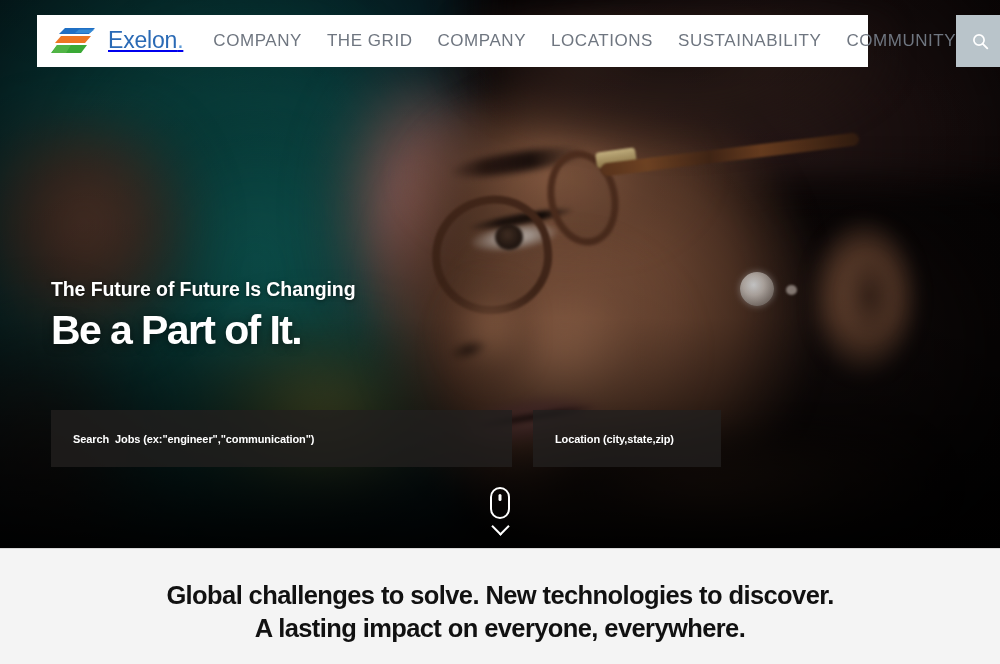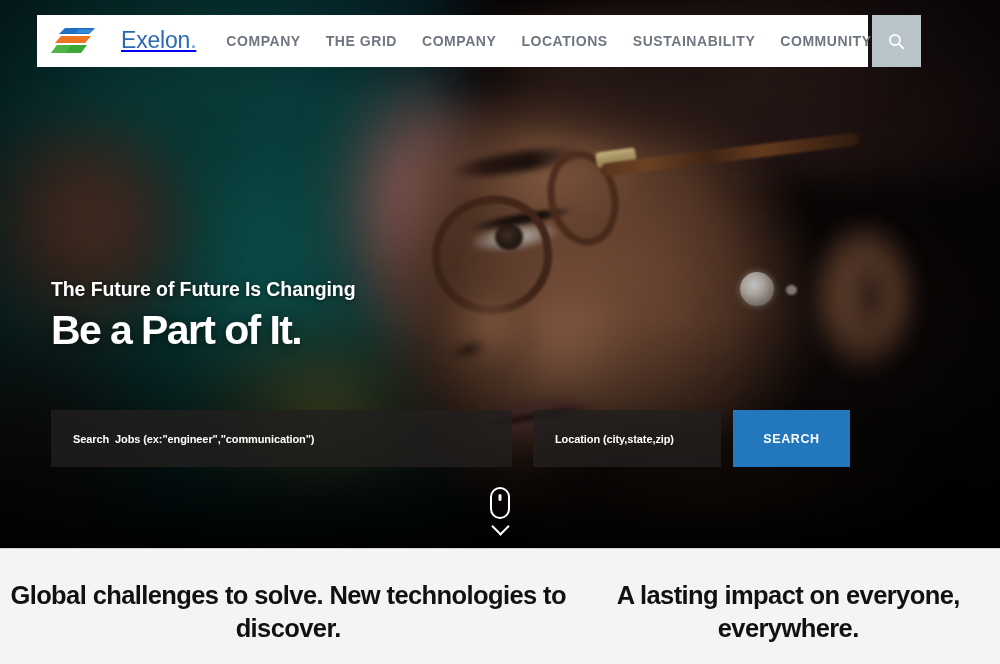--- a/index.html
+++ b/index.html
@@ -223,21 +223,21 @@
     left:37px; top:15px;
     width:831px; height:52px;
     background:#ffffff;
     display:flex;
     align-items:stretch;
     z-index:30;
   }
   .brand {
     display:flex; align-items:center;
     padding-left:14px;
-    gap:24px;
+    gap:11px;
     flex:0 0 auto;
   }
   .logo-mark { width:46px; height:30px; display:block; }
   .brand-name {
     font-size:23px;
     color:#2a6ab5;
     letter-spacing:-.2px;
     font-weight:400;
     line-height:1;
     padding-bottom:2px;
@@ -245,22 +245,22 @@
   .brand-name .dot { color:#5d9ad6; }
   .nav-links {
     flex:1 1 auto;
     display:flex;
     align-items:center;
     justify-content:center;
     gap:25px;
     padding-left:30px;
   }
   .nav-link {
-    font-size:14px;
-    font-weight:bold;
+    font-size:17px;
+    font-weight:normal;
     letter-spacing:.55px;
     color:#6f7680;
     text-decoration:none;
     white-space:nowrap;
     cursor:pointer;
   }
   .nav-search-btn {
     flex:0 0 49px;
     background:#b9c4ca;
     display:flex;
@@ -310,21 +310,21 @@
     outline:none;
     color:#ffffff;
     font-family:"Liberation Sans", sans-serif;
     font-size:11px;
     font-weight:bold;
     padding:0 22px;
     letter-spacing:-.1px;
   }
   .field::placeholder { color:#ffffff; opacity:1; }
   .field-keywords { width:461px; margin-right:21px; }
-  .field-location { width:188px; margin-right:12px; }
+  .field-location { width:188px; margin-right:22px; }
   .btn-search {
     width:117px; height:57px;
     background:#2277bd;
     border:none;
     color:#ffffff;
     font-family:"Liberation Sans", sans-serif;
     font-size:12.5px;
     font-weight:bold;
     letter-spacing:.6px;
     cursor:pointer;
@@ -364,21 +364,21 @@
     margin-top:-1px;
   }
 
   
   .section-intro {
     width:1000px;
     height:116px;
     background:#f4f4f4;
     border-top:1px solid #d7d7d7;
     display:flex;
-    flex-direction:row;
+    flex-direction:column;
     align-items:center;
     justify-content:center;
     padding-top:10px;
   }
   .intro-line {
     font-size:25.5px;
     font-weight:bold;
     color:#111111;
     letter-spacing:-.6px;
     line-height:1.28;
@@ -454,21 +454,20 @@
   </div>
 
   <div class="hero-content">
     <div class="kicker">The Future of Future Is Changing</div>
     <div class="headline">Be a Part of It.</div>
   </div>
 
   <form class="search-form">
     <input class="field field-keywords" type="text" placeholder="Search  Jobs (ex:&quot;engineer&quot;,&quot;communication&quot;)" style="">
     <input class="field field-location" type="text" placeholder="Location (city,state,zip)" style="">
-    <button class="btn-search" type="submit">SEARCH</button>
   </form>
 
   <div class="scroll-cue">
     <div class="mouse-icon"></div>
     <div class="chevron"></div>
   </div>
 
 </div>
 
 <section class="section-intro">

